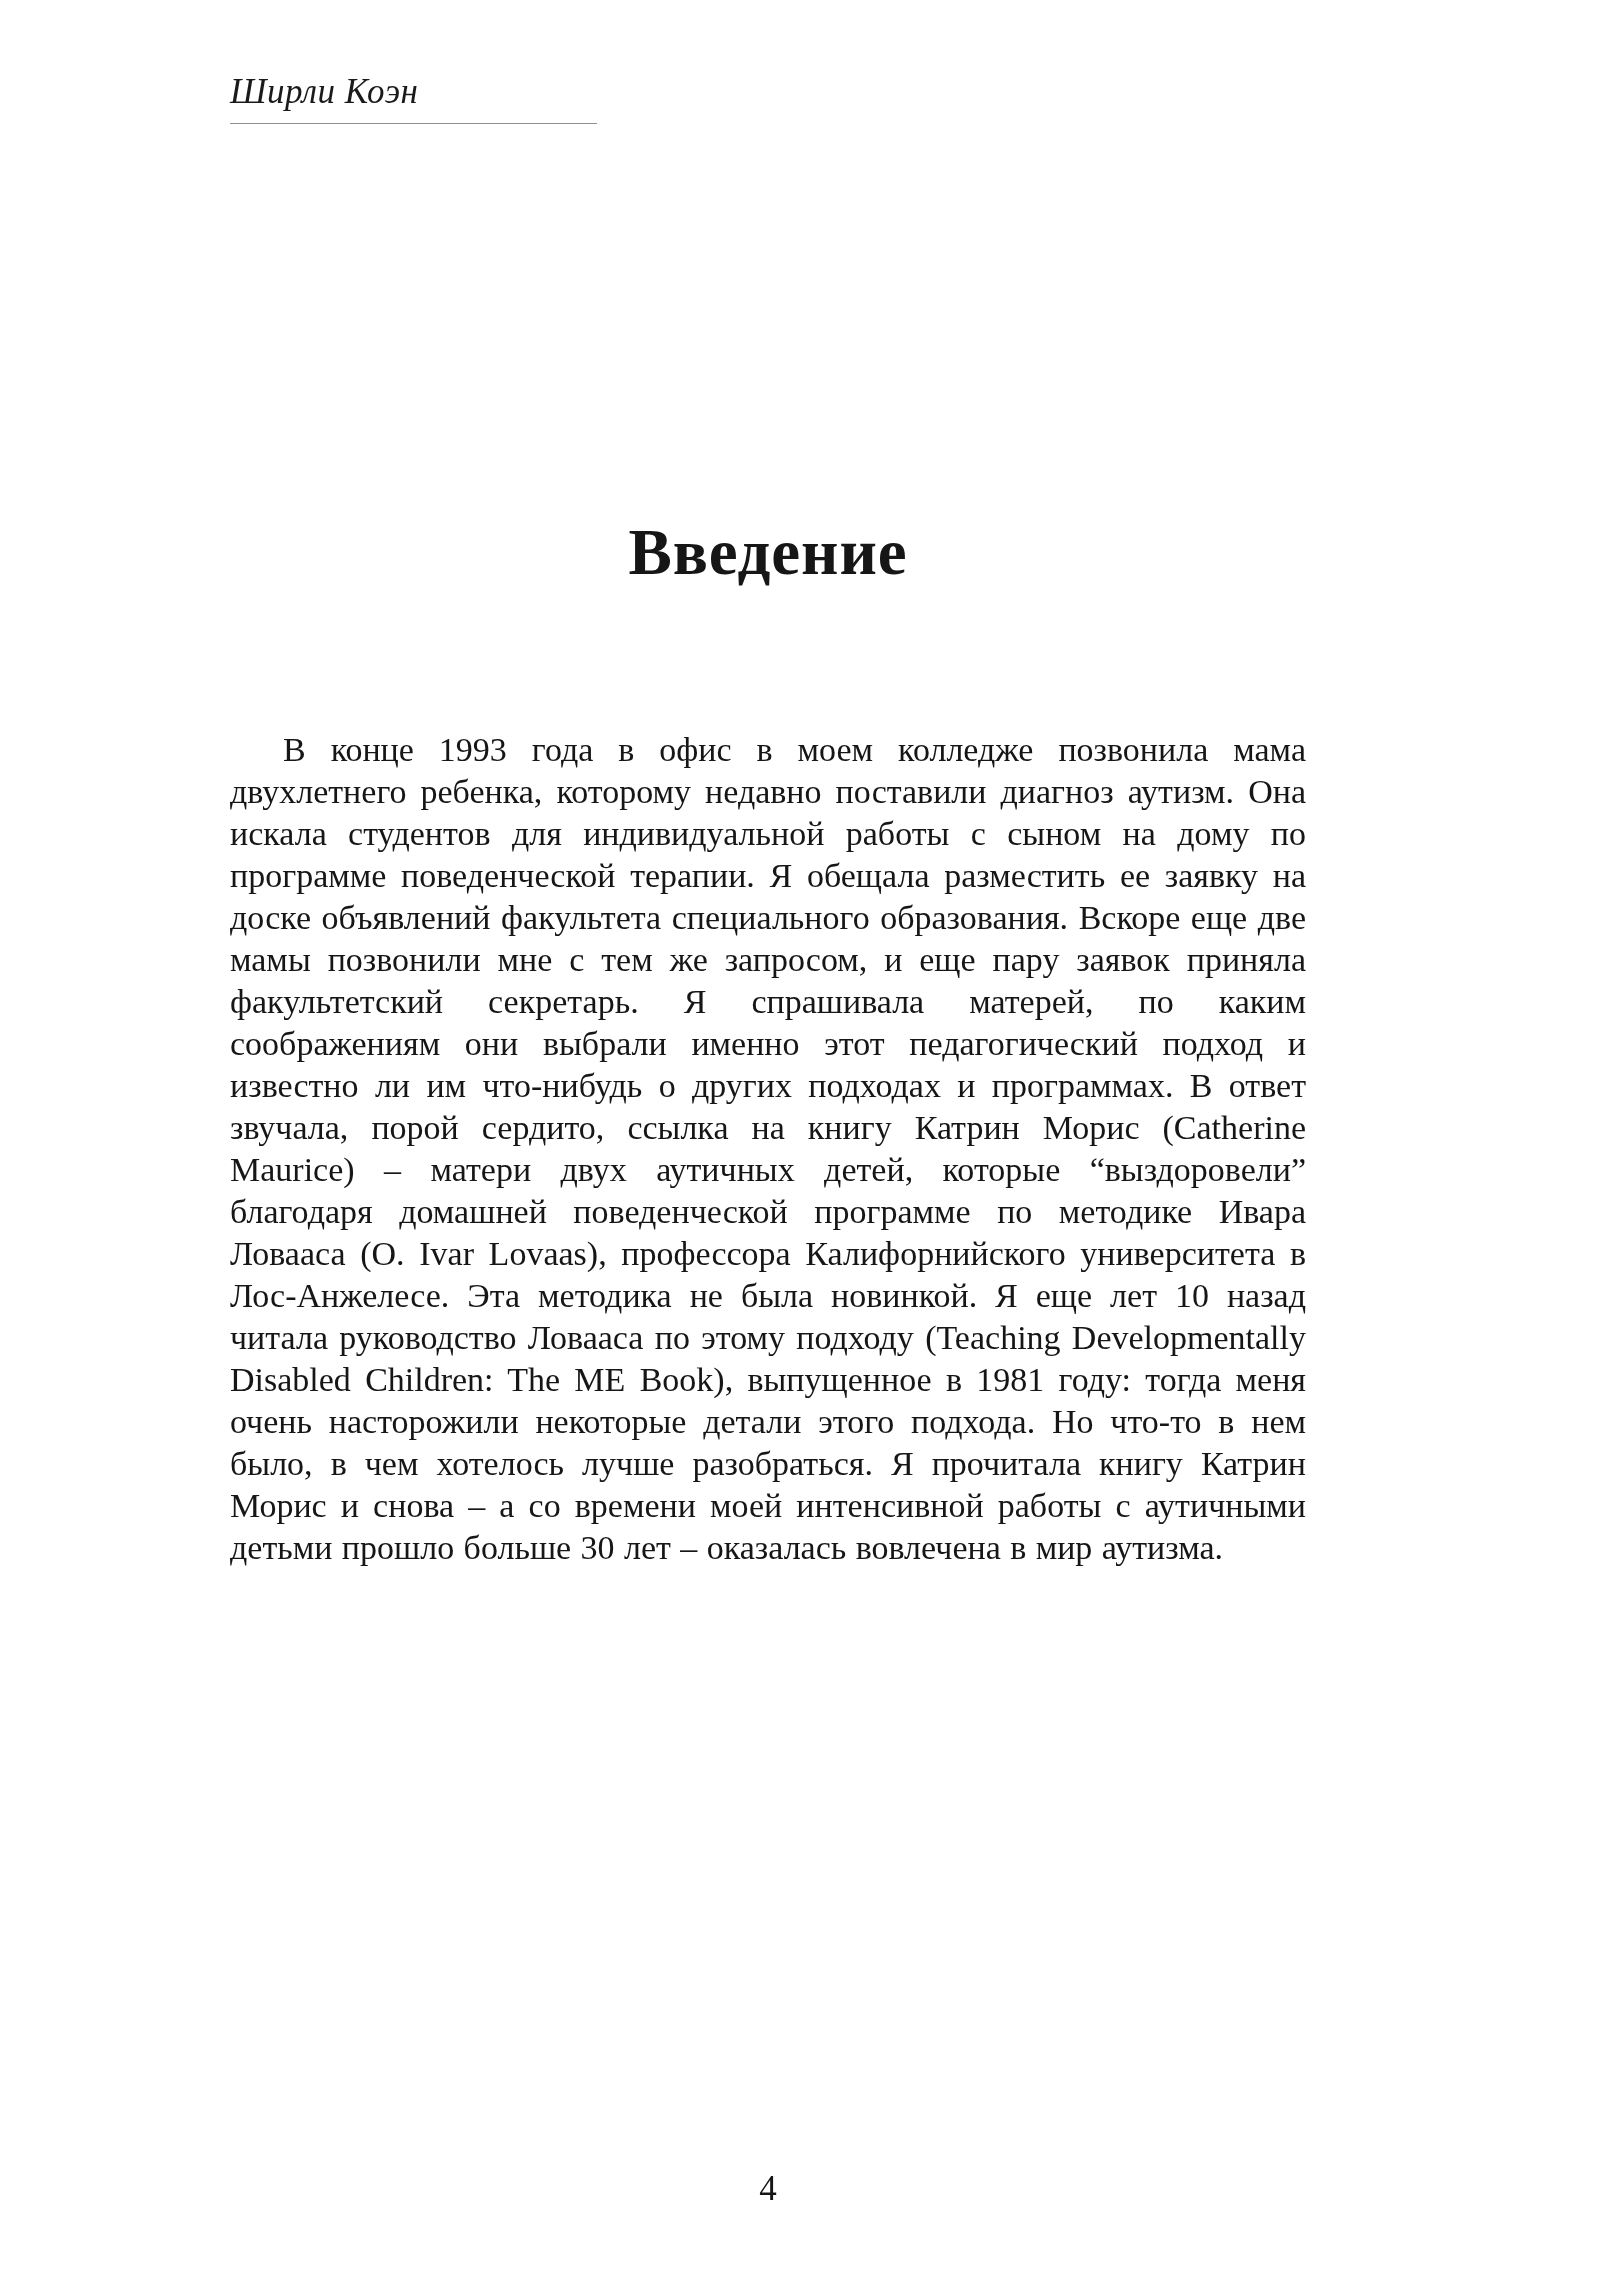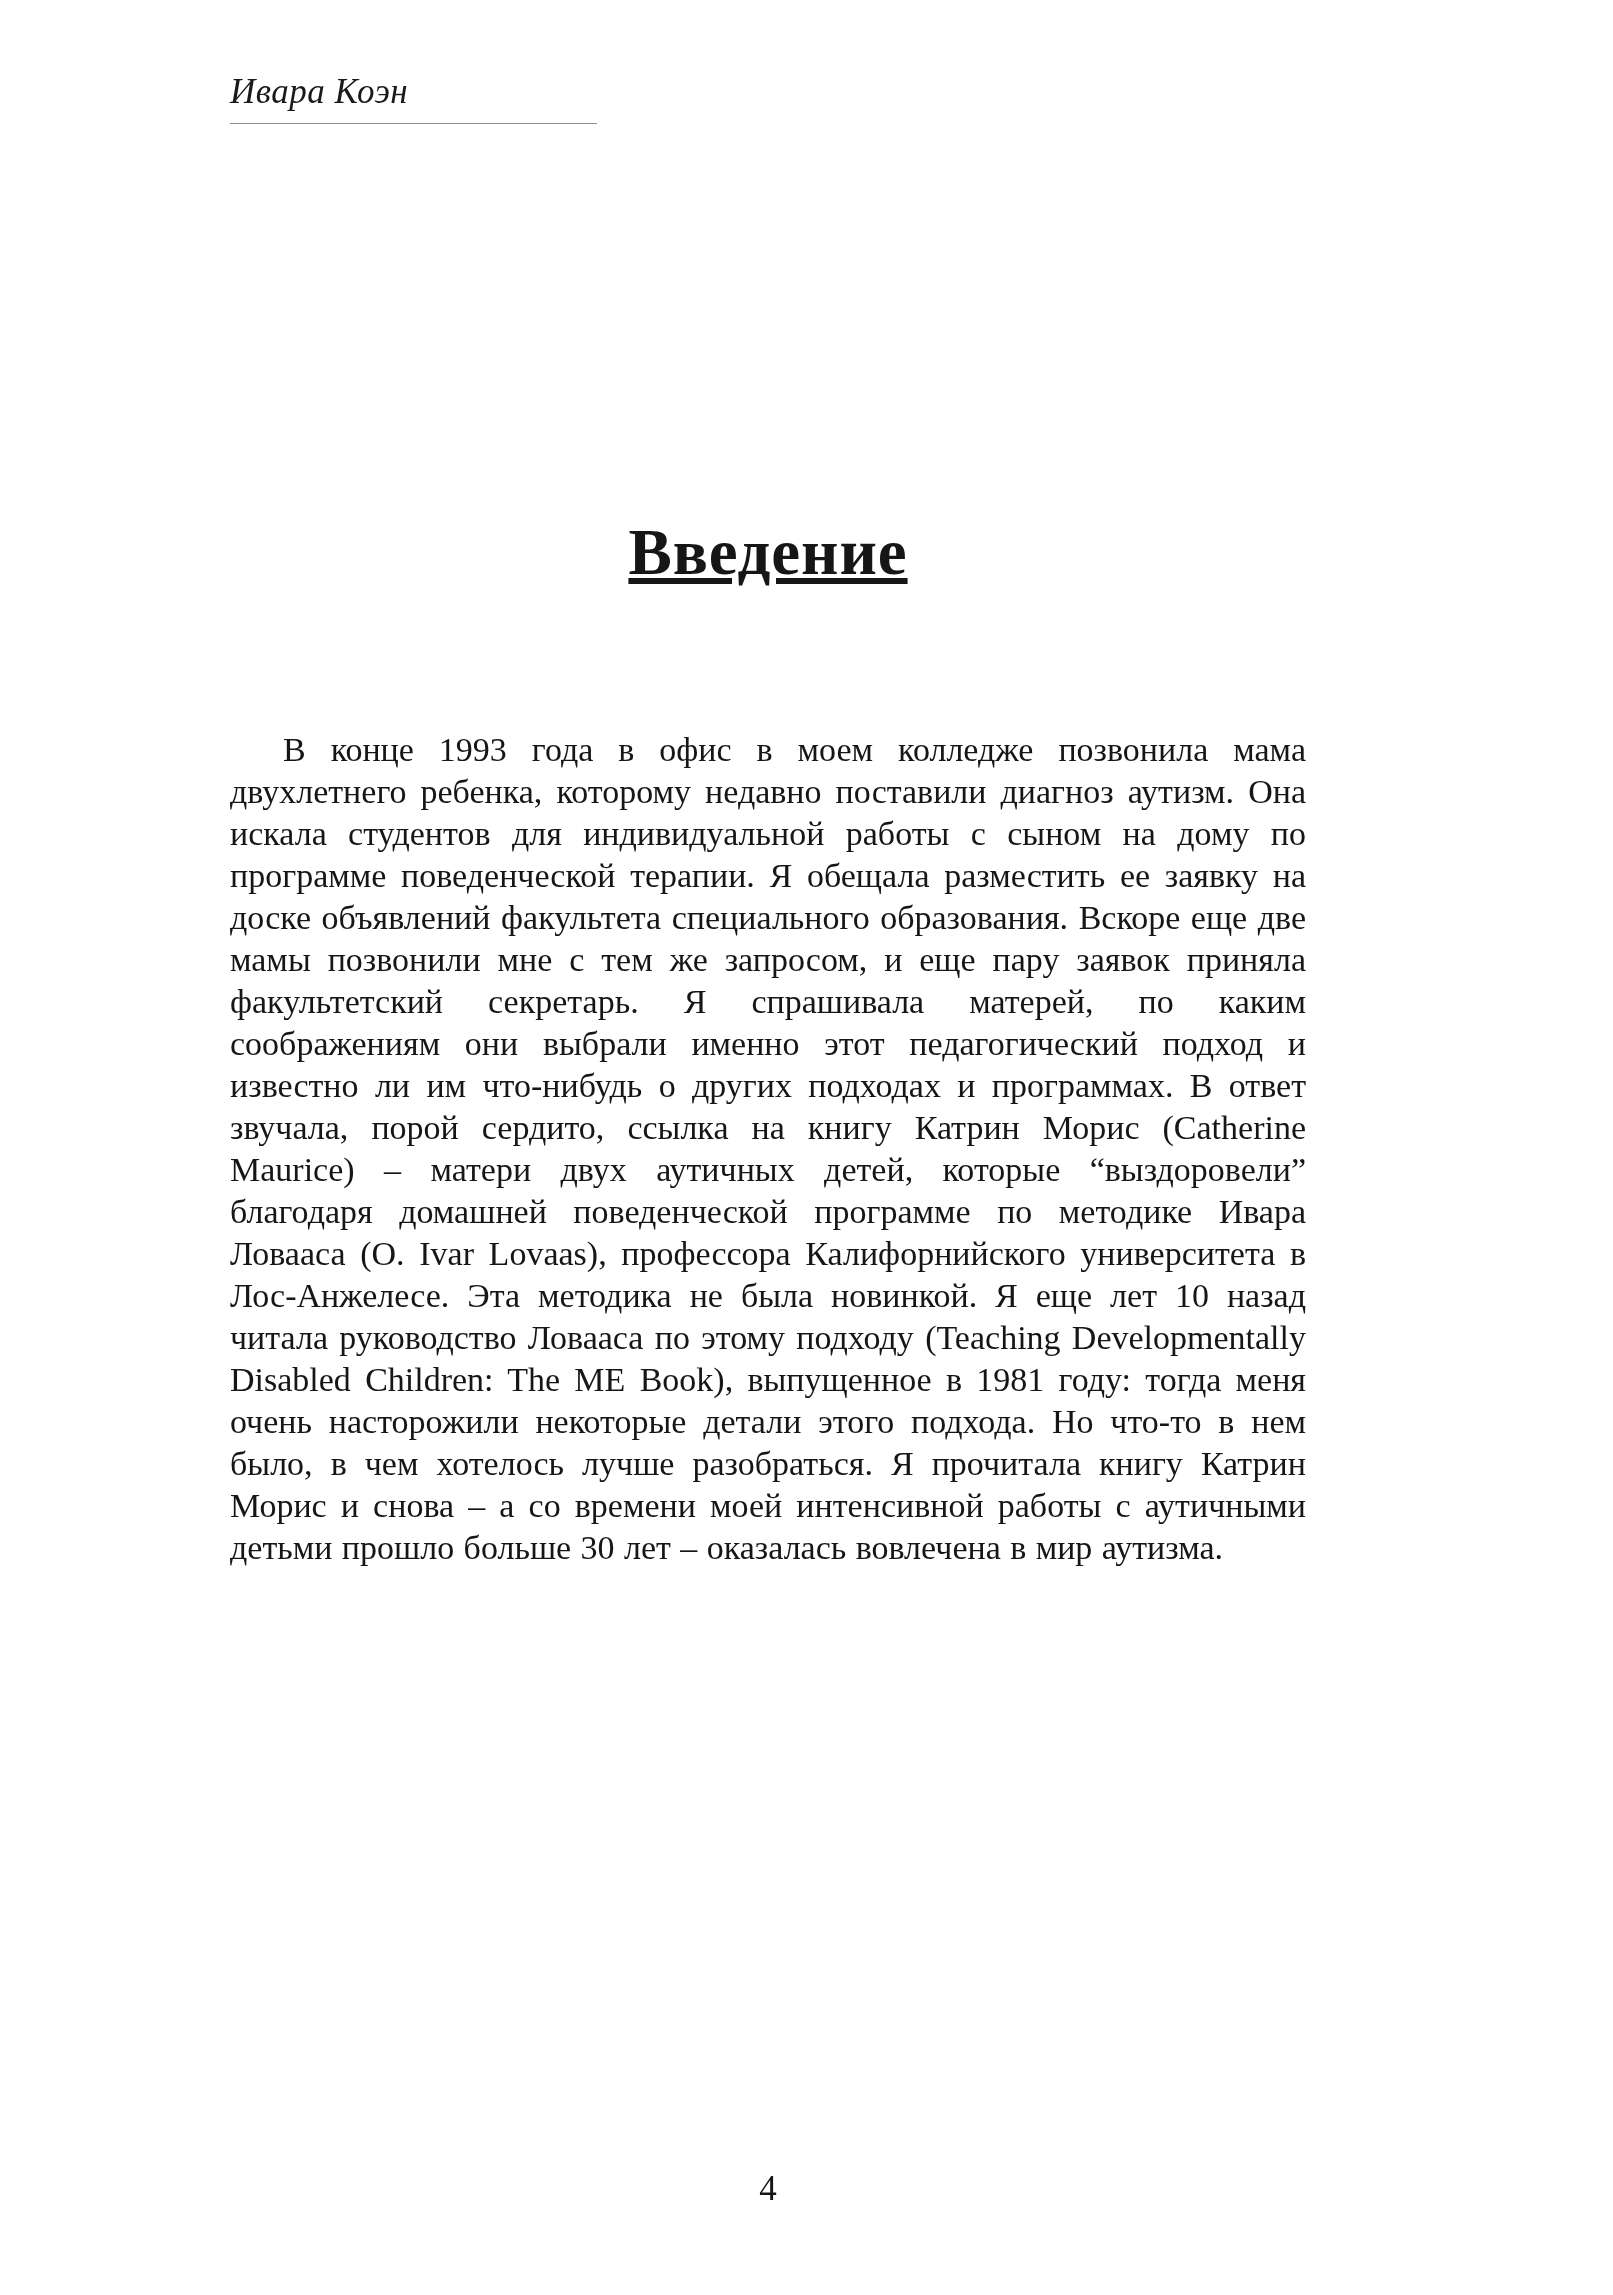--- a/index.html
+++ b/index.html
@@ -41,21 +41,20 @@
       white-space: nowrap;
     }
     .chapter-title {
       margin: 393px 0 0 0;
       text-align: center;
       font-size: 65px;
       font-weight: bold;
       letter-spacing: 0.9px;
       color: #161616;
       line-height: 1.1;
-      text-decoration: underline;
     }
     .body-paragraph {
       margin: 140px 0 0 0;
       font-size: 34px;
       line-height: 42px;
       text-align: justify;
       text-indent: 53px;
       color: #161616;
       hyphens: auto;
       -webkit-hyphens: auto;
@@ -70,21 +69,21 @@
       font-size: 35px;
       color: #161616;
     }
   </style>
 </head>
 <body>
 
 <div class="page">
   <div class="text-col">
     <div class="running-header-wrap">
-      <span class="running-header">Ивара Коэн</span>
+      <span class="running-header">Ширли Коэн</span>
     </div>
 
     <h1 class="chapter-title">Введение</h1>
 
     <p class="body-paragraph" lang="ru">В конце 1993 года в офис в моем колледже позвонила мама двухлетнего ребенка, которому недавно поставили диагноз аутизм. Она искала студентов для индивидуальной работы с сыном на дому по программе поведенческой терапии. Я обещала разместить ее заявку на доске объявлений факультета специального образования. Вскоре еще две мамы позвонили мне с тем же запросом, и еще пару заявок приняла факультетский секретарь. Я спрашивала матерей, по каким соображениям они выбрали именно этот педагогический подход и известно ли им что-нибудь о других подходах и программах. В ответ звучала, порой сердито, ссылка на книгу Катрин Морис (Catherine Maurice) – матери двух аутичных детей, которые “выздоровели” благодаря домашней поведенческой программе по методике Ивара Ловааса (O. Ivar Lovaas), профессора Калифорнийского университета в Лос-Анжелесе. Эта методика не была новинкой. Я еще лет 10 назад читала руководство Ловааса по этому подходу (Teaching Developmentally Disabled Children: The ME Book), выпущенное в 1981 году: тогда меня очень насторожили некоторые детали этого подхода. Но что-то в нем было, в чем хотелось лучше разобраться. Я прочитала книгу Катрин Морис и снова – а со времени моей интенсивной работы с аутичными детьми прошло больше 30 лет – оказалась вовлечена в мир аутизма.</p>
   </div>
 
   <div class="page-number">4</div>
 </div>
 

